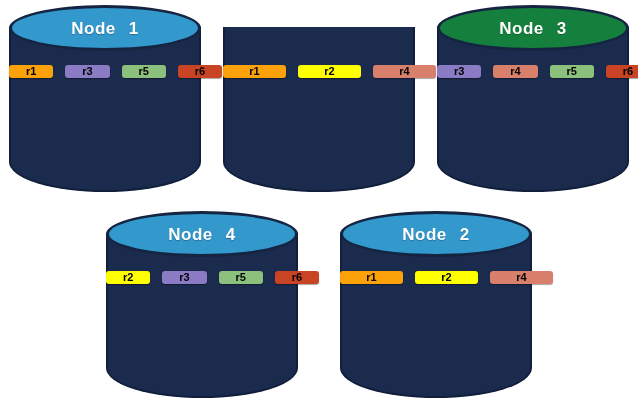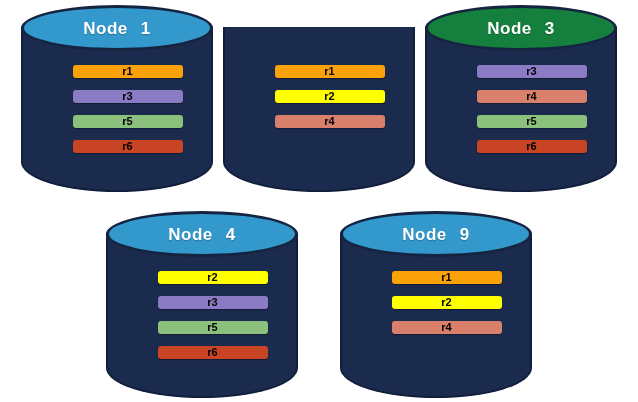--- a/index.html
+++ b/index.html
@@ -14,21 +14,21 @@
     background: #FFFFFF;
     overflow: hidden;
   }
   .node-row {
     position: absolute;
     left: 0;
     right: 0;
     display: flex;
     justify-content: center;
   }
-  #row-top { top: 5px; gap: 10px; }
+  #row-top { top: 5px; gap: 22px; }
   #row-bottom { top: 211px; gap: 42px; }
 
   .cylinder {
     position: relative;
     width: 192px;
     height: 187px;
     flex: 0 0 auto;
   }
   .cyl-body {
     position: absolute;
@@ -60,22 +60,22 @@
     letter-spacing: 0.5px;
     padding-top: 1px;
     text-shadow: 0 1px 1px rgba(0,0,0,0.25);
   }
   .bars {
     position: absolute;
     left: 0;
     top: 60px;
     width: 213px;
     display: flex;
-    flex-direction: column;
-    align-items: center;
+    flex-direction: row;
+    align-items: flex-end;
     gap: 12px;
   }
   .replica-bar {
     width: 110px;
     height: 13px;
     border-radius: 3px;
     display: flex;
     align-items: center;
     justify-content: center;
     font-size: 11px;
@@ -134,21 +134,21 @@
           <div class="replica-bar" style="background: rgb(255, 255, 0); color: rgb(0, 0, 0);">r2</div>
           <div class="replica-bar" style="background: rgb(138, 123, 196); color: rgb(0, 0, 0);">r3</div>
           <div class="replica-bar" style="background: rgb(139, 193, 124); color: rgb(0, 0, 0);">r5</div>
           <div class="replica-bar" style="background: rgb(201, 68, 36); color: rgb(0, 0, 0);">r6</div>
         </div>
   </div>
 
   <div class="cylinder">
     <div class="cyl-body" style="background: rgb(27, 43, 78); border-top: none; border-right: 2px solid rgb(17, 31, 60); border-bottom: 2px solid rgb(17, 31, 60); border-left: 2px solid rgb(17, 31, 60); border-image: initial;"></div>
     <div class="cyl-top" style="background: rgb(51, 152, 204); border-color: rgb(21, 36, 64);">
-      <span class="node-title" style="color: rgb(255, 255, 255);">Node 9</span>
+      <span class="node-title" style="color: rgb(255, 255, 255);">Node 2</span>
     </div>
     <div class="bars">
           <div class="replica-bar" style="background: rgb(251, 162, 10); color: rgb(0, 0, 0);">r1</div>
           <div class="replica-bar" style="background: rgb(255, 255, 0); color: rgb(0, 0, 0);">r2</div>
           <div class="replica-bar" style="background: rgb(217, 128, 108); color: rgb(0, 0, 0);">r4</div>
         </div>
   </div>
 </div>
 </div>
 

